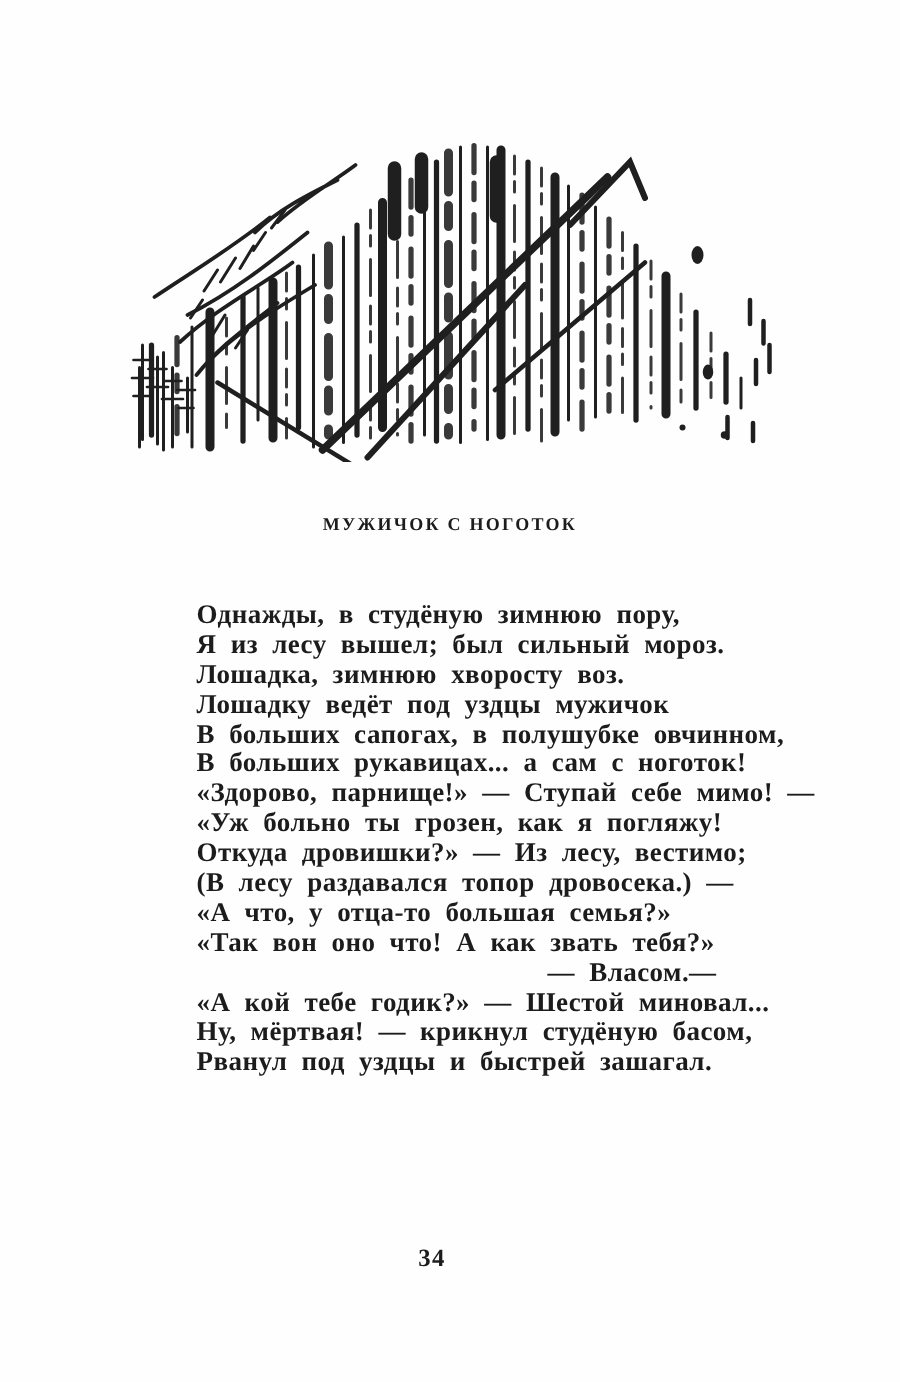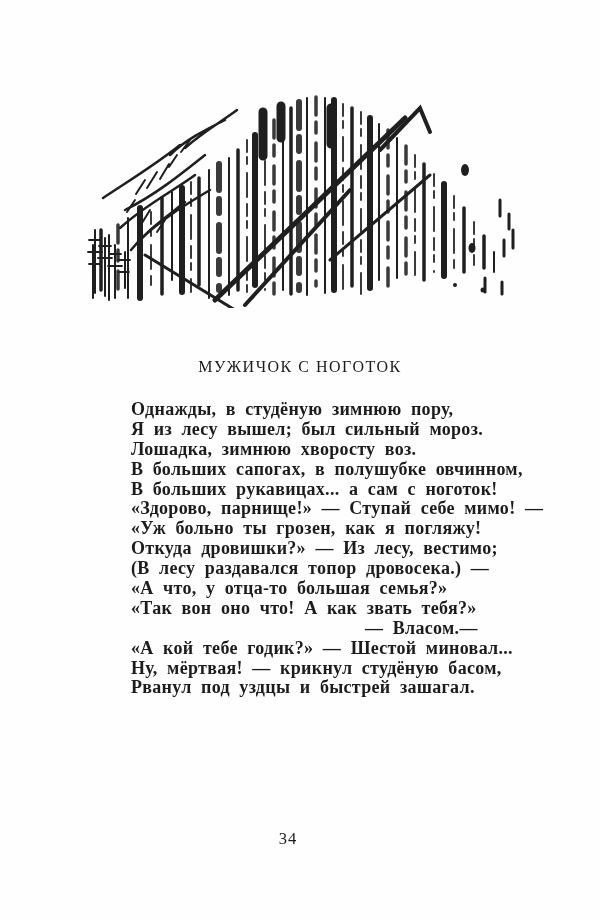--- a/index.html
+++ b/index.html
@@ -7,36 +7,36 @@
     width:600px;height:921px;overflow:hidden;
     background:#ffffff;
     font-family:"Liberation Serif", serif;
     color:#1f1f1f;
   }
   .page{position:relative;width:600px;height:921px;background:#fefefe;}
   .illustration{
     position:absolute;left:85px;top:80px;width:430px;height:228px;
   }
   .poem-title{
-    position:absolute;left:0;top:358px;width:600px;margin:0;
+    position:absolute;left:0;top:342px;width:600px;margin:0;
     text-align:center;
-    font-size:16px;font-weight:400;letter-spacing:1.5px;
+    font-size:12px;font-weight:700;letter-spacing:1.5px;
     color:#1c1c1c;
   }
   .poem{
     position:absolute;left:131px;top:400px;
     font-size:18px;font-weight:700;line-height:19.9px;
     letter-spacing:0.3px;word-spacing:0.26em;
     white-space:nowrap;color:#1c1c1c;
   }
   .line{height:19.9px;}
   .line.push-right{margin-left:234px;}
   .page-number{
     position:absolute;left:0;top:829px;width:576px;
-    text-align:center;font-size:16.5px;font-weight:400;
+    text-align:center;font-size:16.5px;font-weight:700;
     letter-spacing:1px;color:#1c1c1c;
   }
   svg .ink{stroke:#1f1f1f;}
   svg .ink-soft{stroke:#3a3a3a;}
 </style>
 </head>
 <body>
 
 <div class="page">
 
@@ -74,20 +74,21 @@
     <circle cx="398" cy="210" r="2.5" fill="#1f1f1f"></circle>
     <circle cx="370" cy="205" r="2" fill="#1f1f1f"></circle>
   </svg>
 
   <h1 class="poem-title">МУЖИЧОК С НОГОТОК</h1>
 
   <div class="poem">
     <div class="line">Однажды, в студёную зимнюю пору,</div>
     <div class="line">Я из лесу вышел; был сильный мороз.</div>
     <div class="line">Лошадка, зимнюю хворосту воз.</div>
+    <div class="line">Лошадку ведёт под уздцы мужичок</div>
     <div class="line">В больших сапогах, в полушубке овчинном,</div>
     <div class="line">В больших рукавицах... а сам с ноготок!</div>
     <div class="line">«Здорово, парнище!» — Ступай себе мимо! —</div>
     <div class="line">«Уж больно ты грозен, как я погляжу!</div>
     <div class="line">Откуда дровишки?» — Из лесу, вестимо;</div>
     <div class="line">(В лесу раздавался топор дровосека.) —</div>
     <div class="line">«А что, у отца-то большая семья?»</div>
     <div class="line">«Так вон оно что! А как звать тебя?»</div>
     <div class="line push-right">— Власом.—</div>
     <div class="line">«А кой тебе годик?» — Шестой миновал...</div>

